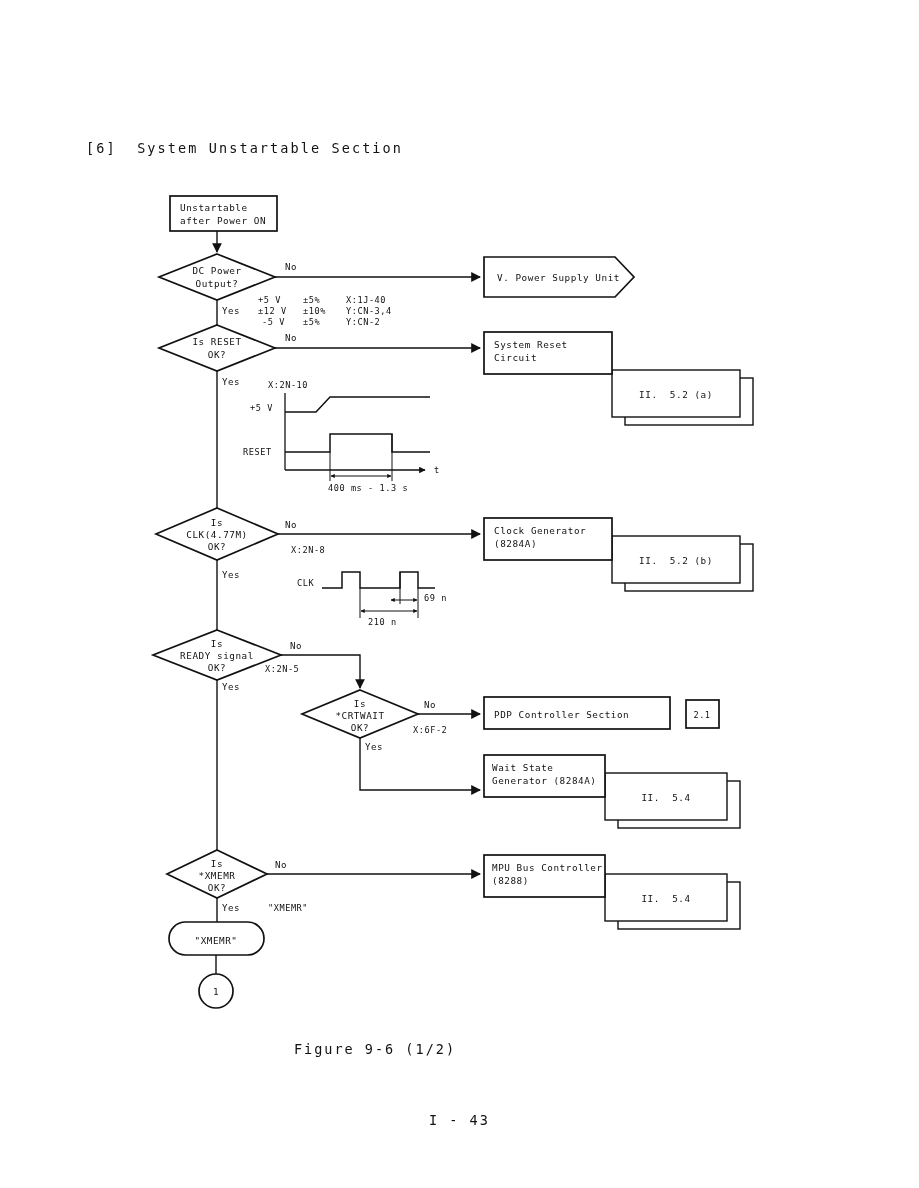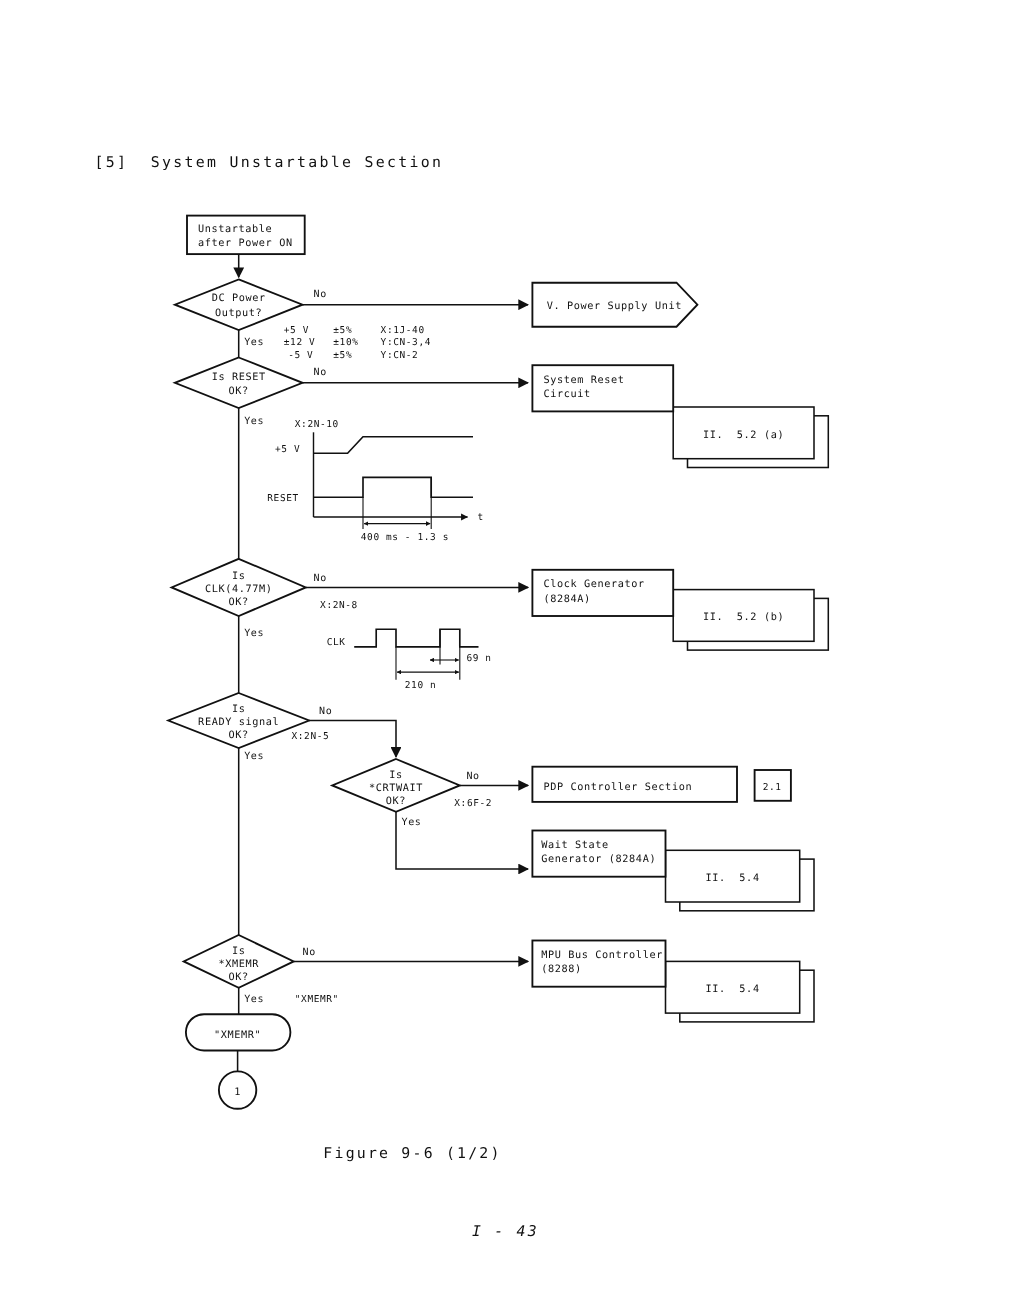--- a/index.html
+++ b/index.html
@@ -39,21 +39,20 @@
   }
   .page-number {
     position: absolute;
     left: 0;
     top: 1112px;
     width: 919px;
     text-align: center;
     font-size: 13.5px;
     letter-spacing: 2.0px;
     white-space: pre;
-    font-style: italic;
   }
   
   #flow {
     position: absolute;
     left: 0;
     top: 0;
     width: 919px;
     height: 1188px;
   }
   #flow text {
@@ -94,21 +93,21 @@
     fill: none;
     stroke: #111111;
     stroke-width: 1.0px;
   }
 </style>
 </head>
 <body>
 
 <div id="page">
 
-  <div class="sec-heading">[5]  System Unstartable Section</div>
+  <div class="sec-heading">[6]  System Unstartable Section</div>
 
   <svg id="flow" viewBox="0 0 919 1188">
     <defs>
       <marker id="arw" viewBox="0 0 10 10" refX="9" refY="5" markerWidth="7" markerHeight="7" orient="auto-start-reverse">
         <path d="M 0 0 L 10 5 L 0 10 z" fill="#111111"></path>
       </marker>
       <marker id="arwS" viewBox="0 0 10 10" refX="9" refY="5" markerWidth="5" markerHeight="5" orient="auto-start-reverse">
         <path d="M 0 0 L 10 5 L 0 10 z" fill="#111111"></path>
       </marker>
       <marker id="arwT" viewBox="0 0 10 10" refX="9" refY="5" markerWidth="4.2" markerHeight="4.2" orient="auto-start-reverse">

